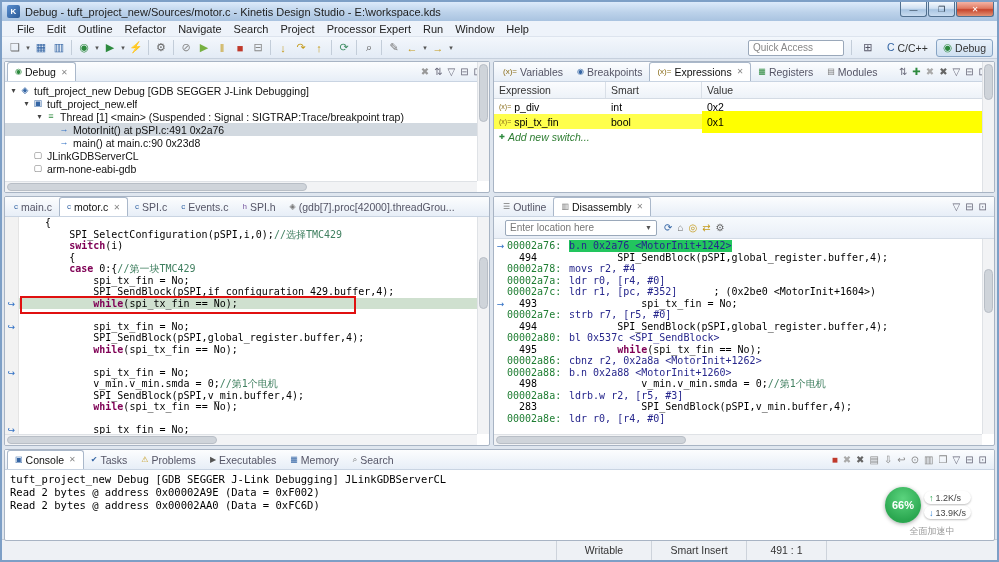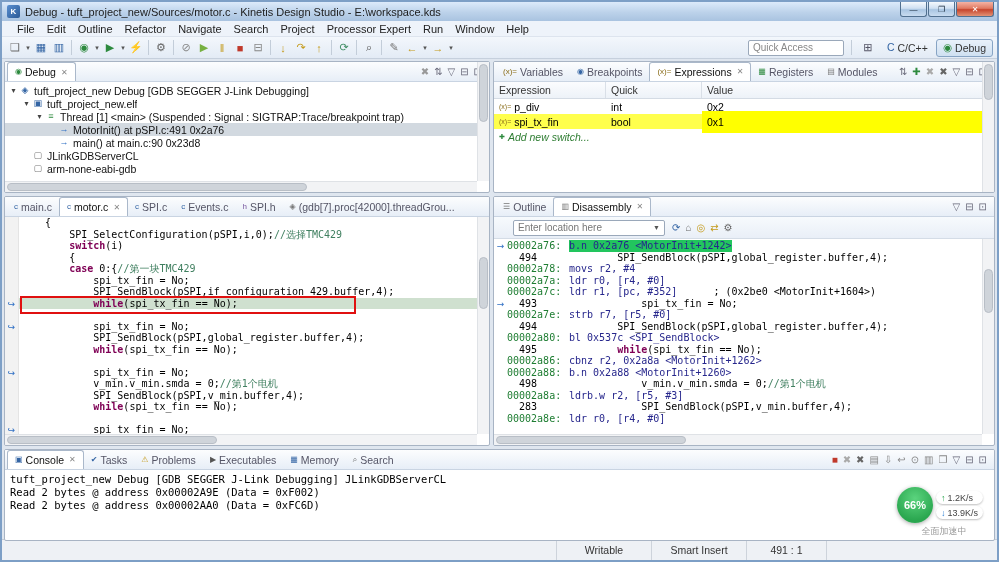--- a/index.html
+++ b/index.html
@@ -66,40 +66,40 @@
 .ctext{padding-left:2px}
 .cline.cur .ctext{background:#cfe0cf;flex:1}
 .cline.cur::after{content:"";position:absolute;left:15px;top:-2px;width:332px;height:14px;border:2px solid #e01010;pointer-events:none}
 .tk-p{color:#000}.tk-k{color:#7f0055;font-weight:bold}.tk-c{color:#3f7f5f}.tk-i{color:#26268c}
 
 .vsb{position:absolute;right:0;top:0;bottom:11px;width:12px;background:#f2f3f5;border-left:1px solid #dfe2e6}
 .vsb .thumb{position:absolute;left:1px;right:1px;border-radius:5px;background:#cfd4da;border:1px solid #b8bec6}
 .hsb{position:absolute;left:0;right:12px;bottom:0;height:11px;background:#f2f3f5;border-top:1px solid #dfe2e6}
 .hsb .thumb{position:absolute;top:1px;bottom:1px;border-radius:5px;background:#cfd4da;border:1px solid #b8bec6}
 
-.dtools{height:22px;display:flex;align-items:center;gap:5px;padding:0 19px;background:linear-gradient(#f7fafd,#e9eff7);border-bottom:1px solid #d4dce6;flex-shrink:0}
+.dtools{height:22px;display:flex;align-items:center;gap:5px;padding:0 11px;background:linear-gradient(#f7fafd,#e9eff7);border-bottom:1px solid #d4dce6;flex-shrink:0}
 .loc-combo{display:flex;align-items:center;width:152px;height:16px;border:1px solid #9aa8ba;background:#fff;font-size:10px;color:#777;padding:0 4px;border-radius:2px}
 .loc-combo .dd{margin-left:auto;font-size:7px;color:#555}
 .disasm-body{flex:1;position:relative;font-family:"DejaVu Sans Mono",monospace;font-size:10px;line-height:11.5px;overflow:hidden;padding-top:1px}
 .dline{display:flex;height:11.5px;white-space:pre}
 .dmark{width:13px;text-align:center;flex-shrink:0}
 .daddr{width:62px;flex-shrink:0;color:#1e7d32}
 .daddr.dnum{color:#000;padding-left:12px}
 .dtext.dhl{background:#22c55e}
 
 .console-body{flex:1;font-family:"DejaVu Sans Mono",monospace;font-size:10.5px;line-height:13px;padding:3px 5px;color:#000;overflow:hidden}
 .conline{white-space:pre}
 
 .statusbar{height:21px;background:#eef1f5;border-top:1px solid #c6cdd6;display:flex;align-items:stretch;font-size:10.5px;color:#333;flex-shrink:0}
 .sb-spacer{width:554px}
 .sb-cell{width:95px;display:flex;align-items:center;justify-content:center;border-left:1px solid #cdd3db;white-space:nowrap}
 .sb-cell.narrow{width:80px}
 .sb-rest{flex:1;border-left:1px solid #cdd3db}
 
-.speedball{position:absolute;right:8px;bottom:24px;width:94px;z-index:50}
+.speedball{position:absolute;right:20px;bottom:24px;width:94px;z-index:50}
 .sb-row{display:flex;align-items:center;gap:3px}
 .ball{width:36px;height:36px;border-radius:50%;background:radial-gradient(circle at 50% 32%,#5bd47e,#2aa64f 72%);box-shadow:0 1px 4px rgba(0,0,0,.35);display:flex;align-items:center;justify-content:center;color:#fff;font-weight:bold;font-size:11px;flex-shrink:0}
 .pills{display:flex;flex-direction:column;gap:2px}
 .pill{display:flex;align-items:center;gap:2px;height:13px;background:#fff;border-radius:7px;box-shadow:0 1px 2px rgba(0,0,0,.25);padding:0 5px;font-size:9px;color:#444;white-space:nowrap}
 .arr{font-size:9px;font-weight:bold}.arr.up{color:#2aa64f}.arr.down{color:#2a7fd4}
 .sb-caption{margin-top:2px;text-align:center;font-size:9px;color:#999;white-space:nowrap;overflow:hidden}
 </style>
 </head>
 <body>
 
@@ -266,21 +266,21 @@
             <span class="gi hi" style="color:#2d8a3e">✚</span>
             <span class="gi hi" style="color:#aaa">✖</span>
             <span class="gi hi" style="color:#666">✖</span>
             <span class="gi hi" style="color:#667">▽</span>
             <span class="gi hi" style="color:#667">⊟</span>
             <span class="gi hi" style="color:#667">⊡</span>
           </span>
       </div>
       <div class="grid-head" id="expr-cols">
           <span class="gcol c0">Expression</span>
-          <span class="gcol c1">Quick</span>
+          <span class="gcol c1">Smart</span>
           <span class="gcol c2">Value</span>
         </div>
       <div id="expr-rows">
           <div class="grow ">
             <span class="gcell c0"><span class="gi" style="color:#8a6d1a">(x)=</span>p_div</span>
             <span class="gcell c1">int</span>
             <span class="gcell c2">0x2</span>
           </div>
           <div class="grow hl">
             <span class="gcell c0"><span class="gi" style="color:#8a6d1a">(x)=</span>spi_tx_fin</span>

